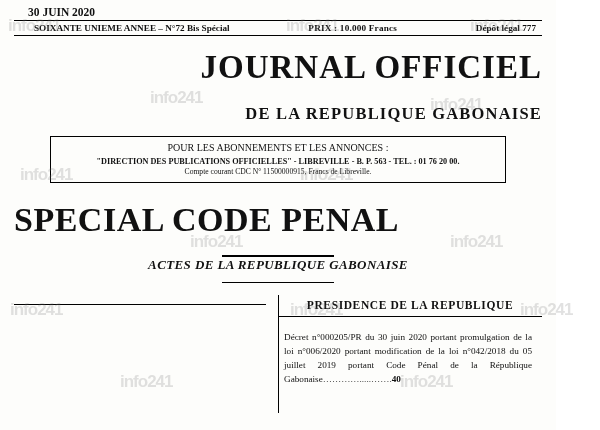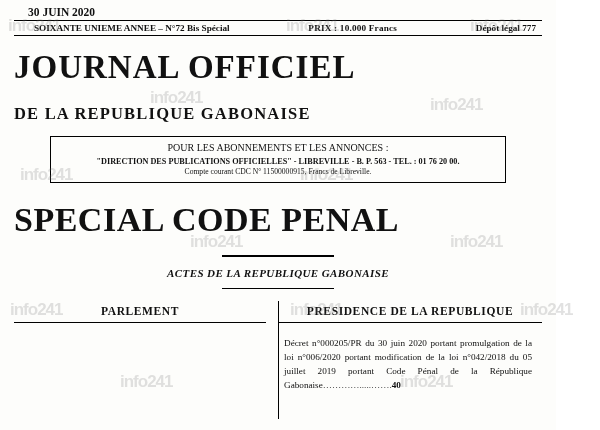--- a/index.html
+++ b/index.html
@@ -56,21 +56,21 @@
     font-weight: bold;
     font-family: "Liberation Serif", serif;
     border-top: 1.4px solid #000;
     border-bottom: 1.4px solid #000;
     padding: 2px 6px 2px 20px;
   }
   .info-bar .mid { letter-spacing: 0.2px; }
 
   
   .masthead {
-    text-align: left;
+    text-align: right;
     margin-top: 14px;
   }
   .jo-title {
     font-family: "Liberation Serif", serif;
     font-weight: bold;
     font-size: 33px;
     letter-spacing: 1px;
     line-height: 1.05;
   }
   .jo-sub {
@@ -108,23 +108,22 @@
     width: 112px;
     height: 1.4px;
     background: #000;
     margin: 16px auto 0 auto;
   }
   .actes {
     text-align: center;
     font-family: "Liberation Serif", serif;
     font-weight: bold;
     font-style: italic;
-    font-size: 11px;
+    font-size: 13px;
     letter-spacing: 0.4px;
-    margin-top: 10px;
   }
   .rule-center2 {
     width: 112px;
     height: 1.4px;
     background: #000;
     margin: 9px auto 0 auto;
   }
 
   
   .cols {
@@ -196,21 +195,20 @@
   <div class="big-title">SPECIAL CODE PENAL</div>
 
   <div class="rule-center"></div>
   <div class="actes">ACTES DE LA REPUBLIQUE GABONAISE</div>
   <div class="rule-center2"></div>
 
   <div class="cols">
     <div class="col-divider"></div>
 
     <div class="col left">
-      <div class="col-head">PARLEMENT</div>
       <div class="col-head-rule"></div>
     </div>
 
     <div class="col right">
       <div class="col-head">PRESIDENCE DE LA REPUBLIQUE</div>
       <div class="col-head-rule"></div>
       <div class="entry"><span>Décret n°000205/PR  du  30  juin  2020  portant promulgation de la loi n°006/2020 portant modification de la loi n°042/2018 du 05 juillet 2019 portant Code Pénal de la République Gabonaise………….....…….</span><span class="pg">40</span></div>
     </div>
   </div>
 

